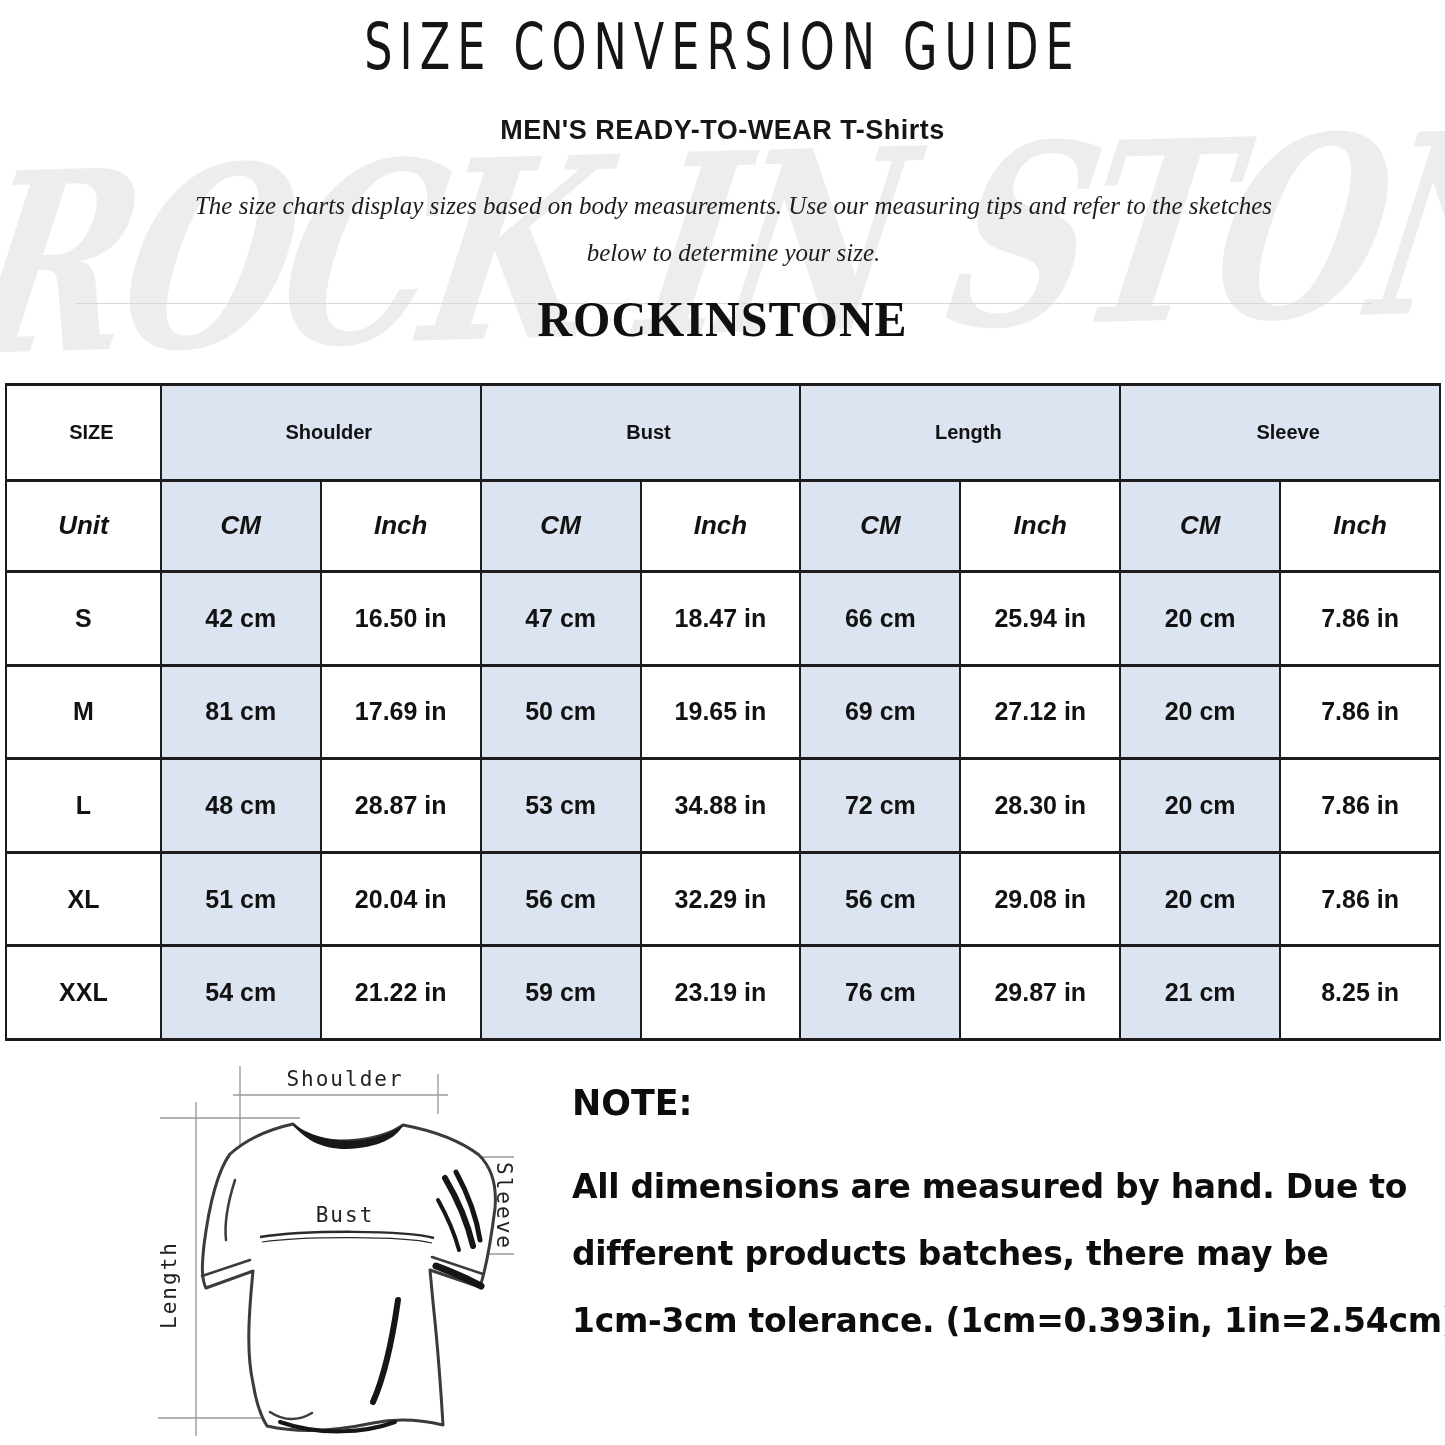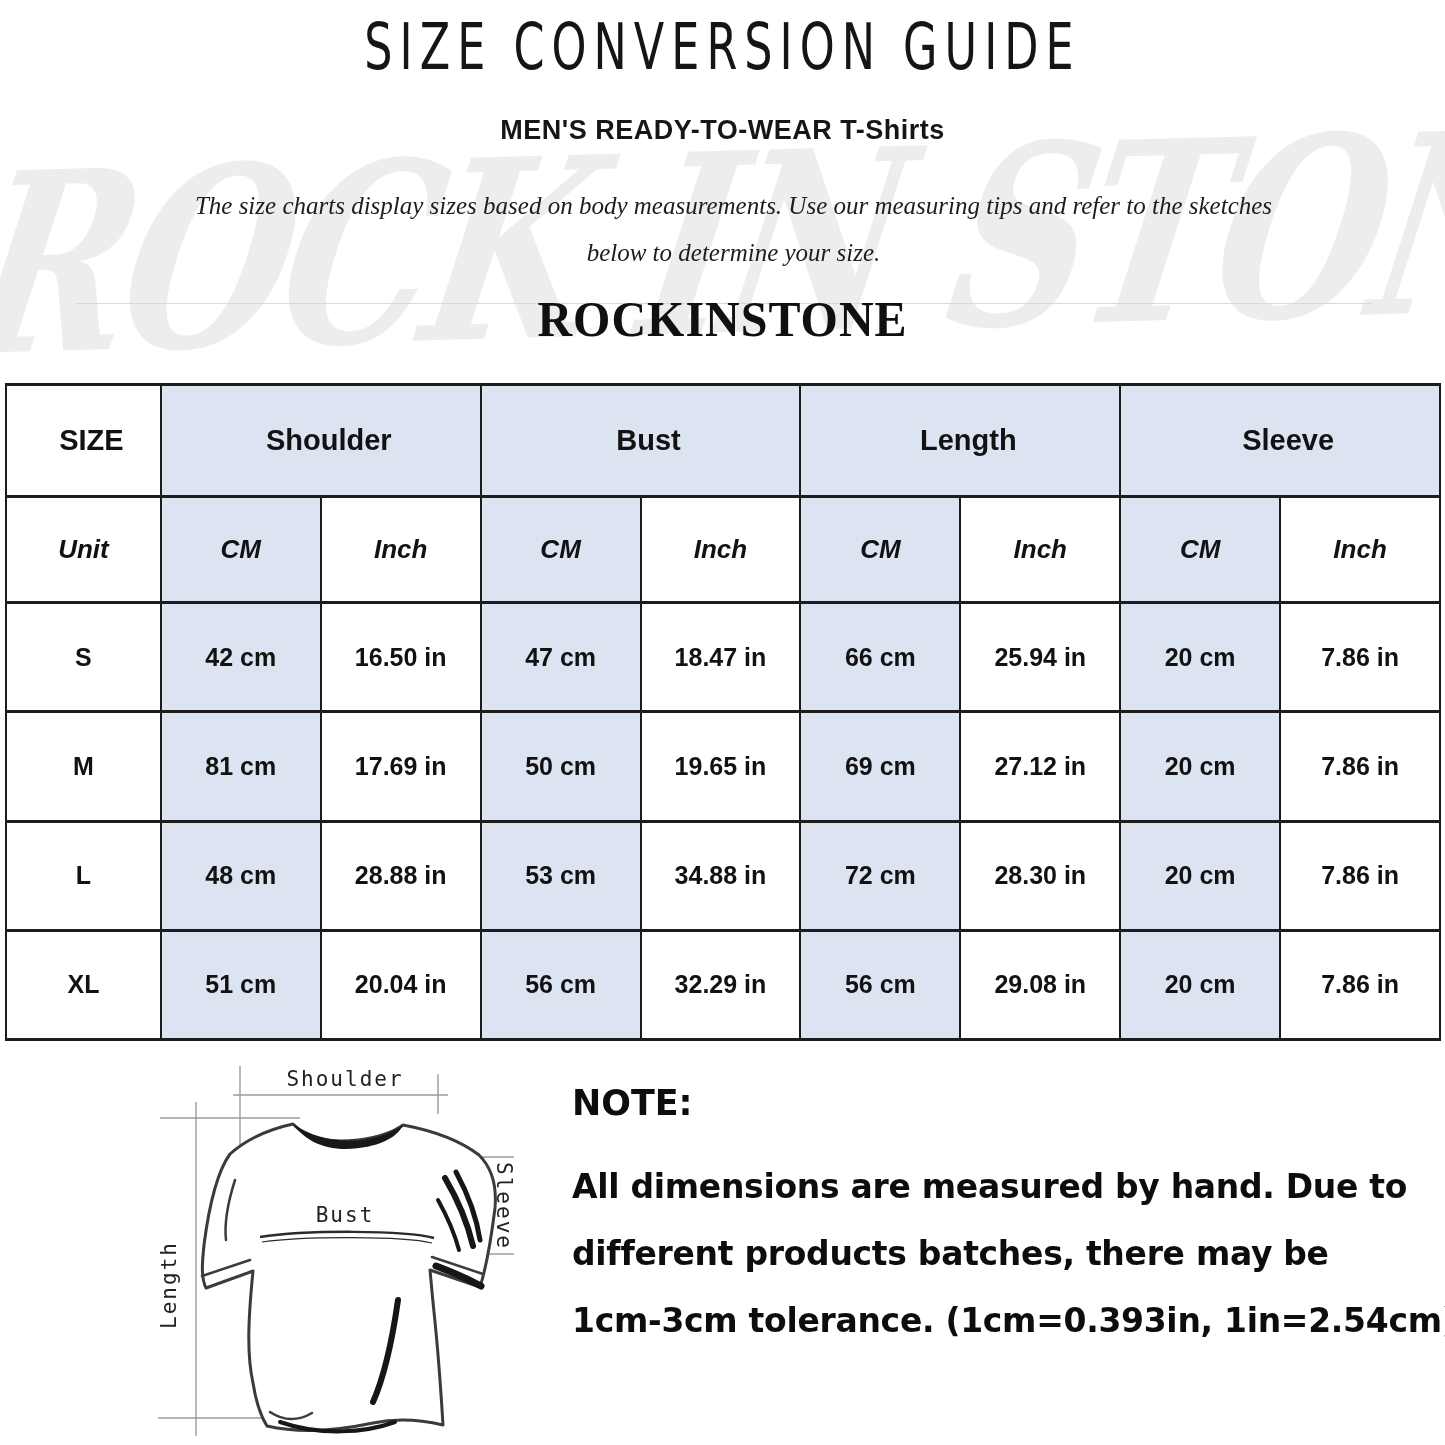--- a/index.html
+++ b/index.html
@@ -101,21 +101,21 @@
     border-bottom: 3px solid var(--border-col);
     text-align: center;
     vertical-align: middle;
     font-family: "Liberation Sans", sans-serif;
     font-weight: bold;
     font-size: 25px;
     color: #121212;
     background: #ffffff;
     white-space: nowrap;
   }
-  .size-table th { font-size: 29px; padding-left: 16px; }
+  .size-table th { font-size: 20px; padding-left: 16px; }
   .size-table .unit-row td { font-size: 26px; font-style: italic; }
   .size-table .b { background: var(--cell-blue); }
   .r-group { height: 84px; }
   .unit-row { height: 80px; }
   .data-row { height: 82px; }
 
   
   .tee {
     position: absolute;
     left: 140px; top: 1050px;
@@ -208,38 +208,49 @@
       <td class="b">50 cm</td>
       <td>19.65 in</td>
       <td class="b">69 cm</td>
       <td>27.12 in</td>
       <td class="b">20 cm</td>
       <td>7.86 in</td>
     </tr>
     <tr class="data-row">
       <td>L</td>
       <td class="b">48 cm</td>
-      <td>28.88 in</td>
+      <td>28.87 in</td>
       <td class="b">53 cm</td>
       <td>34.88 in</td>
       <td class="b">72 cm</td>
       <td>28.30 in</td>
       <td class="b">20 cm</td>
       <td>7.86 in</td>
     </tr>
     <tr class="data-row">
       <td>XL</td>
       <td class="b">51 cm</td>
       <td>20.04 in</td>
       <td class="b">56 cm</td>
       <td>32.29 in</td>
       <td class="b">56 cm</td>
       <td>29.08 in</td>
       <td class="b">20 cm</td>
       <td>7.86 in</td>
+    </tr>
+    <tr class="data-row">
+      <td>XXL</td>
+      <td class="b">54 cm</td>
+      <td>21.22 in</td>
+      <td class="b">59 cm</td>
+      <td>23.19 in</td>
+      <td class="b">76 cm</td>
+      <td>29.87 in</td>
+      <td class="b">21 cm</td>
+      <td>8.25 in</td>
     </tr>
   </tbody>
     </table>
 
   <svg class="tee" viewBox="0 0 440 395" aria-hidden="true">
 
     <g stroke="#9b9b9b" stroke-width="1.4" fill="none">
       <path d="M93 45 H308"></path>
       <path d="M100 16 V196"></path>
       <path d="M298 24 V64"></path>

